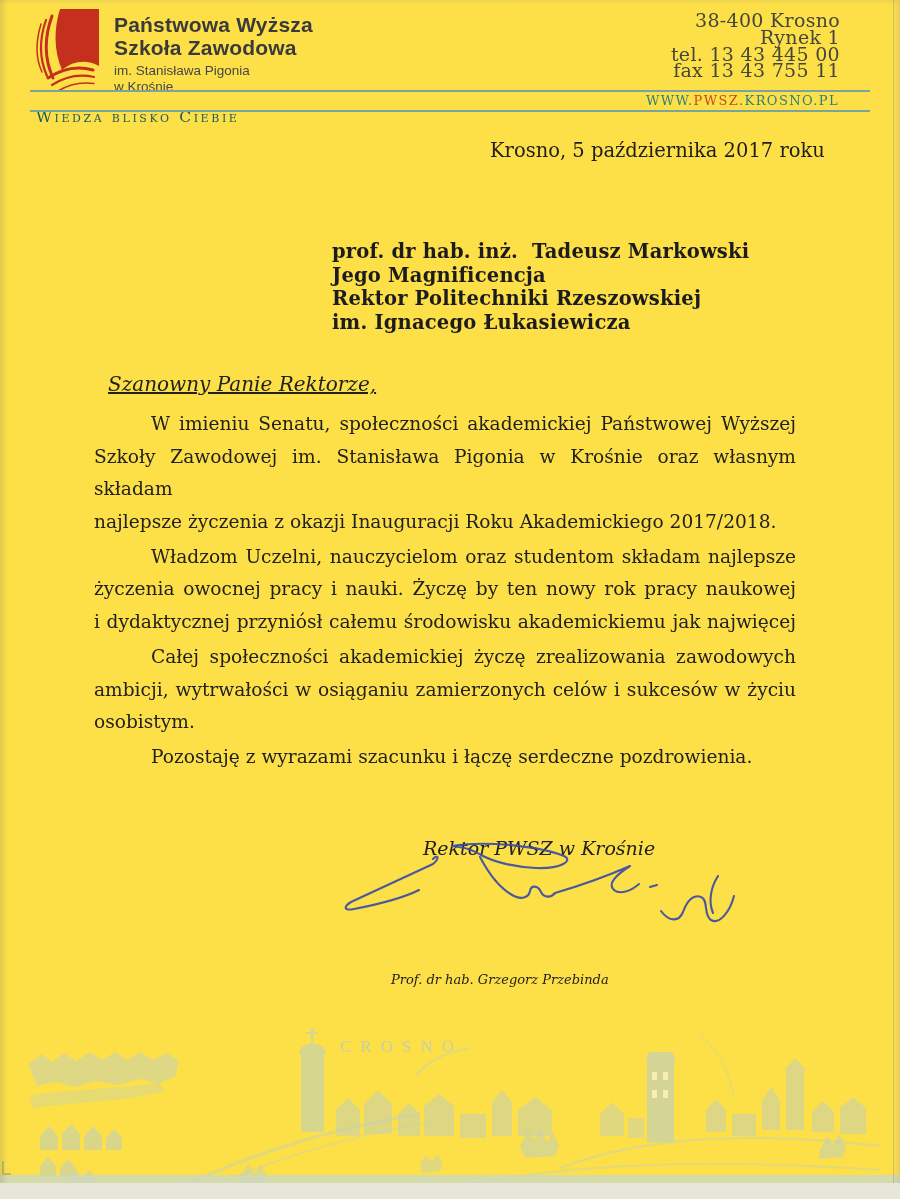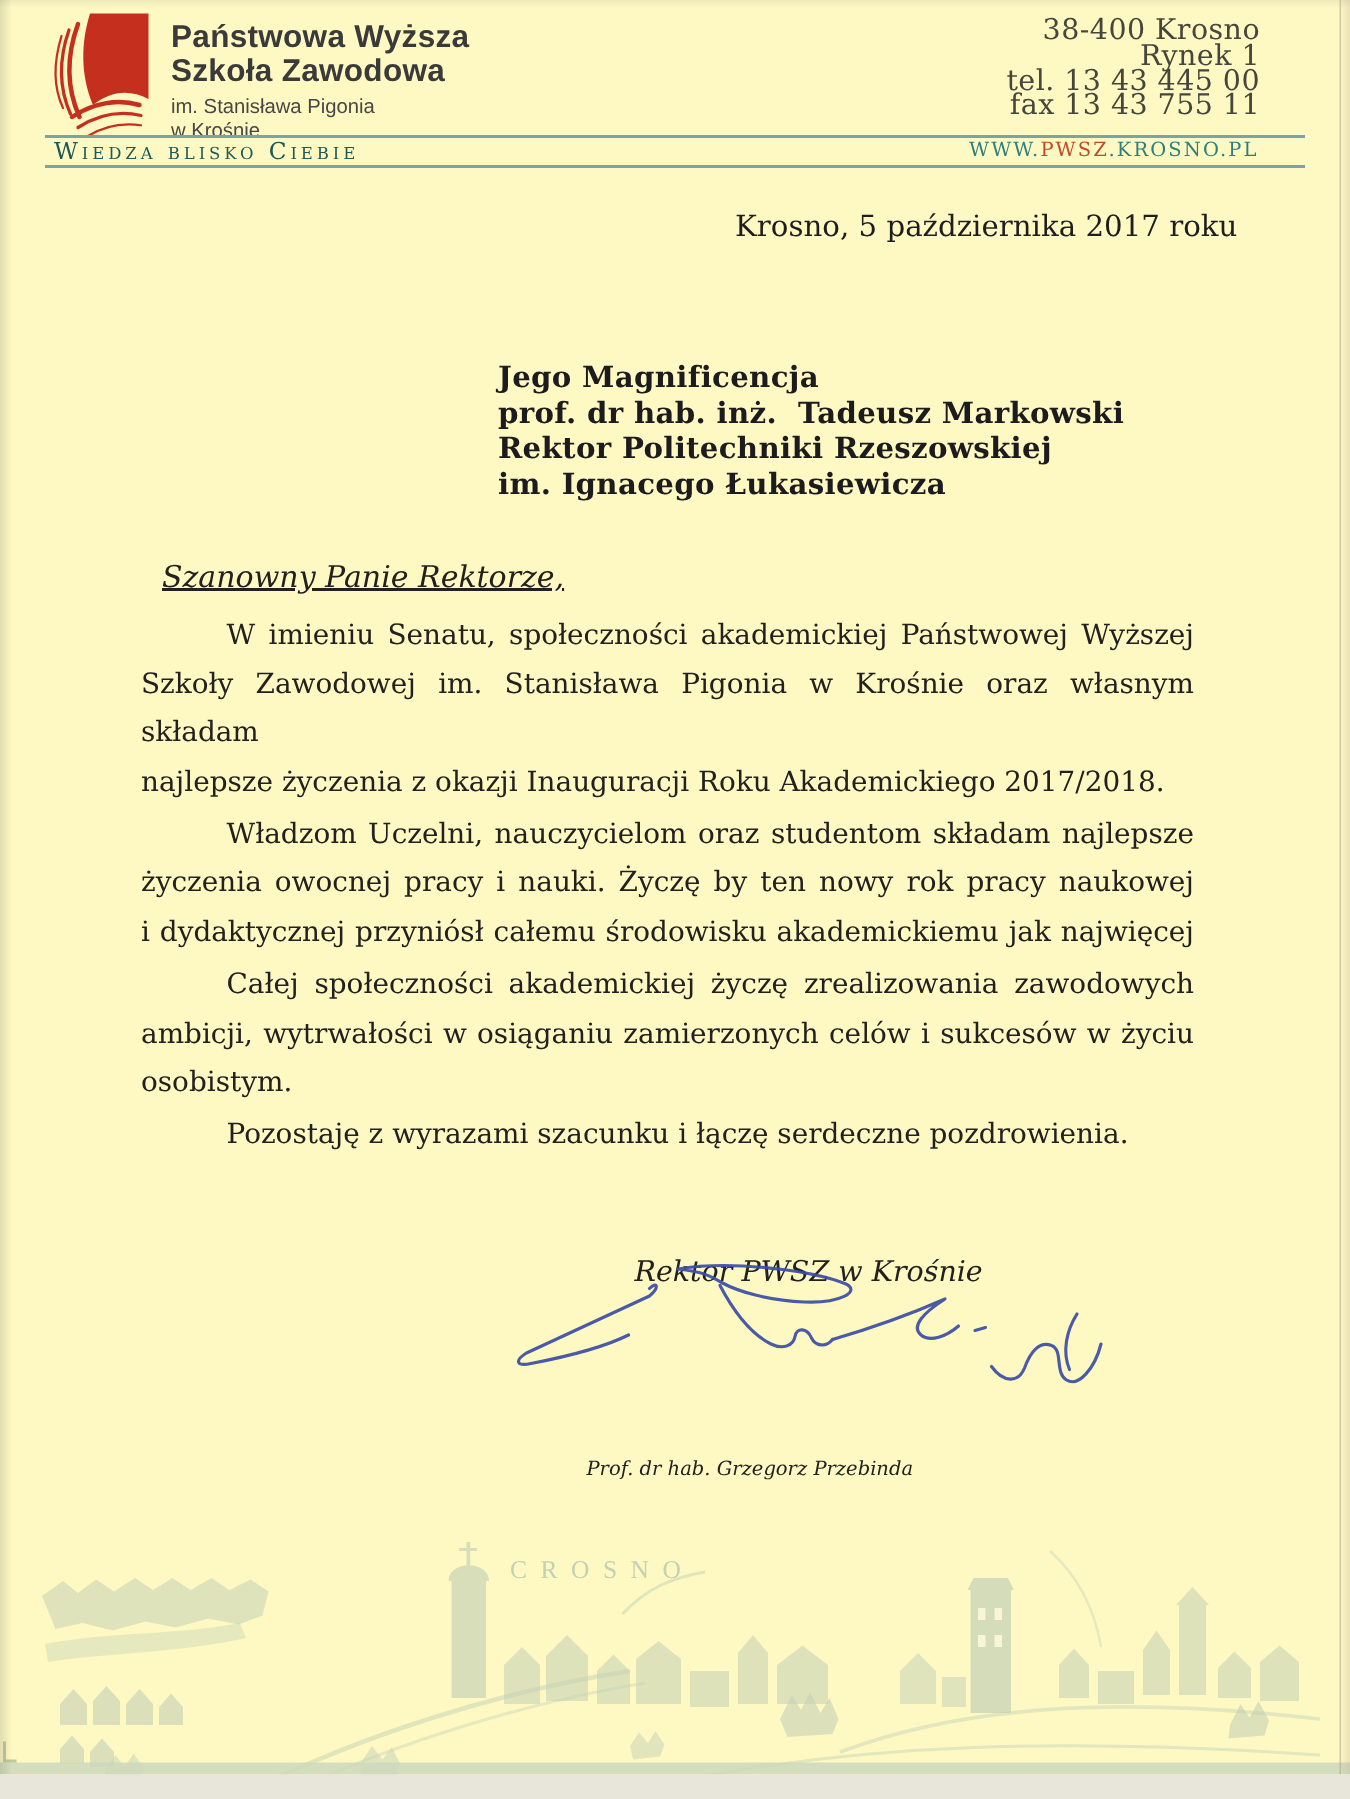--- a/index.html
+++ b/index.html
@@ -1,18 +1,18 @@
 <!DOCTYPE html>
 <html><head>
 <meta charset="utf-8">
 <style>
   html,body{margin:0;padding:0;background:#e8e6da;}
   .page{
     position:relative;width:900px;height:1183px;margin:0 auto;
-    background:#fef9c3;overflow:hidden;
+    background:#fde047;overflow:hidden;
     font-family:"DejaVu Serif","Liberation Serif",serif;color:#22211f;
   }
   
   .edge-left{position:absolute;left:0;top:0;bottom:0;width:8px;
     background:linear-gradient(to right,rgba(110,110,100,.20),rgba(110,110,100,0));}
   .edge-top{position:absolute;left:0;top:0;right:0;height:5px;
     background:linear-gradient(to bottom,rgba(130,130,120,.14),rgba(130,130,120,0));}
   .edge-right{position:absolute;right:0;top:0;bottom:0;width:8px;
     background:linear-gradient(to left,rgba(190,170,160,.30),rgba(190,170,160,0));}
   .edge-right-line{position:absolute;right:6px;top:0;bottom:0;width:1px;background:rgba(160,150,135,.45);}
@@ -22,21 +22,21 @@
   .inst{position:absolute;left:114px;top:13px;font-family:"Liberation Sans",sans-serif;color:#3a3a3a;}
   .inst .big{font-size:21px;font-weight:bold;line-height:23px;letter-spacing:.2px;}
   .inst .small{font-size:13.5px;line-height:15.5px;color:#474747;}
   .inst .small.first{margin-top:4px;}
   .contact{position:absolute;right:60px;top:12px;text-align:right;
     font-size:19px;line-height:16.8px;color:#45463c;letter-spacing:.3px;}
 
   .rule{position:absolute;left:30px;right:30px;height:1.5px;background:#7ba4a0;}
   .rule1{top:90px;}
   .rule2{top:110px;}
-  .tagline{position:absolute;left:36px;top:92px;
+  .tagline{position:absolute;left:36px;top:108px;
     font-variant:small-caps;font-size:15.5px;letter-spacing:2.6px;color:#1d5a57;}
   .website{position:absolute;right:61px;top:93px;
     font-size:13px;letter-spacing:1.4px;color:#2d7f7e;}
   .website .brand{color:#c04a28;}
 
   
   .dateline{position:absolute;left:490px;top:139px;font-size:19.5px;color:#1e1d20;}
   .recipient{position:absolute;left:332px;top:240px;font-weight:bold;
     font-size:19.5px;line-height:23.6px;color:#1c1b1e;letter-spacing:.2px;}
   .salutation{position:absolute;left:108px;top:372px;font-style:italic;font-size:20px;text-decoration:underline;}
@@ -87,22 +87,22 @@
   </div>
 
   <div class="rule rule1"></div>
   <div class="tagline">Wiedza blisko Ciebie</div>
   <div class="website"><span>WWW.</span><span class="brand">PWSZ</span><span>.KROSNO.PL</span></div>
   <div class="rule rule2"></div>
 
   <div class="dateline">Krosno, 5 października 2017 roku</div>
 
   <div class="recipient">
+    <div>prof. dr hab. inż.&nbsp; Tadeusz Markowski</div>
     <div>Jego Magnificencja</div>
-    <div>prof. dr hab. inż.&nbsp; Tadeusz Markowski</div>
     <div>Rektor Politechniki Rzeszowskiej</div>
     <div>im. Ignacego Łukasiewicza</div>
   </div>
 
   <div class="salutation">Szanowny Panie Rektorze,</div>
 
   <div class="bodytext">
     <div class="ln ind">W imieniu Senatu, społeczności akademickiej Państwowej Wyższej</div>
     <div class="ln">Szkoły Zawodowej im. Stanisława Pigonia w Krośnie oraz własnym składam</div>
     <div class="ln last">najlepsze życzenia z okazji Inauguracji Roku Akademickiego 2017/2018.</div>

